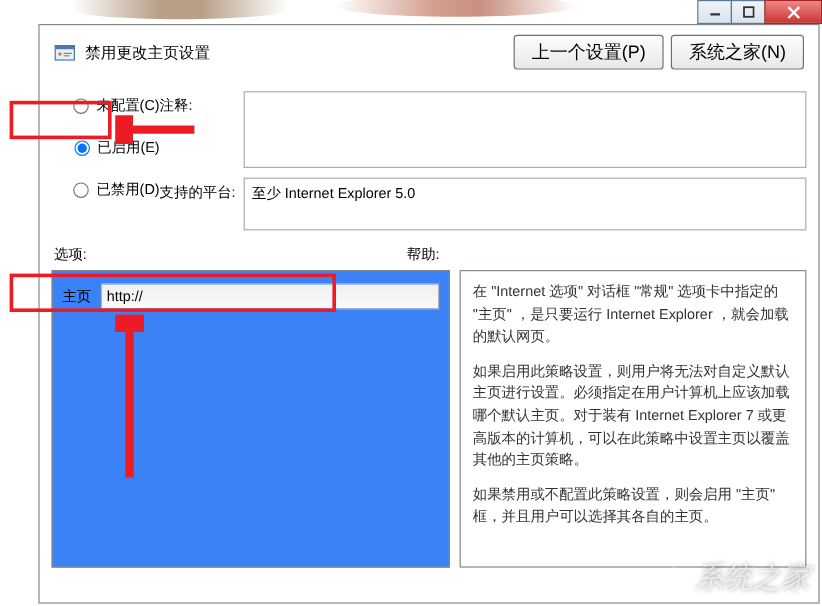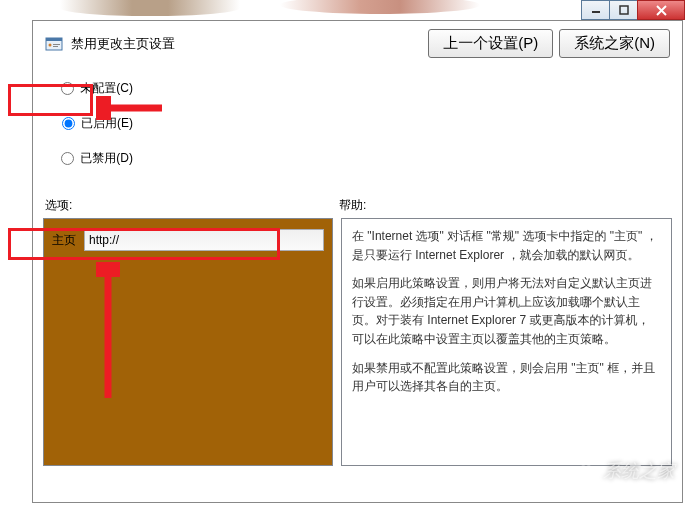--- a/index.html
+++ b/index.html
@@ -37,27 +37,27 @@
     .hb1 { top: 84px; left: 8px; width: 85px; height: 32px; }
     .hb2 { top: 228px; left: 8px; width: 272px; height: 32px; }
     
     .arrow { position: absolute; pointer-events: none; }
     
     .section-labels { display: flex; padding: 4px 12px; }
     .sec-left { width: 294px; }
     .sec-right { flex: 1; }
     
     .bottom { display: flex; padding: 0 10px 6px; gap: 8px; height: 254px; }
-    .opt-panel { width: 290px; border: 1px solid #828790; background: #a16207; padding: 10px 8px; position: relative; }
+    .opt-panel { width: 332px; border: 1px solid #828790; background: #3b82f6; padding: 10px 8px; position: relative; }
     .opt-row { display: flex; align-items: center; gap: 8px; }
     .opt-input { flex: 1; border: 1px solid #abadb3; background: linear-gradient(#f0f0f0, #fafafa); padding: 3px 4px; font-family: Liberation Sans, sans-serif; font-size: 12px; }
     .help-panel { flex: 1; border: 1px solid #828790; background: #fff; padding: 8px 10px; overflow-y: auto; font-size: 12px; line-height: 1.55; color: #333; }
     .help-panel p { margin-bottom: 10px; }
     
-    .watermark { position: absolute; right: 10px; bottom: 22px; color: rgba(255,255,255,0.55); font-size: 18px; text-shadow: 0 0 4px rgba(0,0,0,0.4); pointer-events: none; font-style: italic; display:flex; align-items:center; gap:4px;}
+    .watermark { position: absolute; right: 10px; bottom: 8px; color: rgba(255,255,255,0.55); font-size: 24px; text-shadow: 0 0 4px rgba(0,0,0,0.4); pointer-events: none; font-style: italic; display:flex; align-items:center; gap:4px;}
     .watermark svg { opacity: 0.5; }
   </style>
 </head>
 <body>
 
 <div class="swoosh"></div>
 
 <div class="title-bar">
   <div class="title-btn">
     <svg width="10" height="10">
@@ -101,20 +101,30 @@
       </label>
       <label class="radio-opt">
         <input type="radio" name="state" checked="" style="">
         <span>已启用(E)</span>
       </label>
       <label class="radio-opt">
         <input type="radio" name="state" style="">
         <span>已禁用(D)</span>
       </label>
     </div>
+    <div class="fields-col">
+      <div class="field-row">
+        <span class="field-label">注释:</span>
+        <textarea class="comment-box" style=""></textarea>
+      </div>
+      <div class="field-row">
+        <span class="field-label">支持的平台:</span>
+        <div class="platform-box">至少 Internet Explorer 5.0</div>
+      </div>
+    </div>
   </div>
 
   <div class="section-labels">
     <span class="sec-left">选项:</span>
     <span class="sec-right">帮助:</span>
   </div>
 
   <div class="bottom">
     <div class="opt-panel">
       <div class="opt-row">

